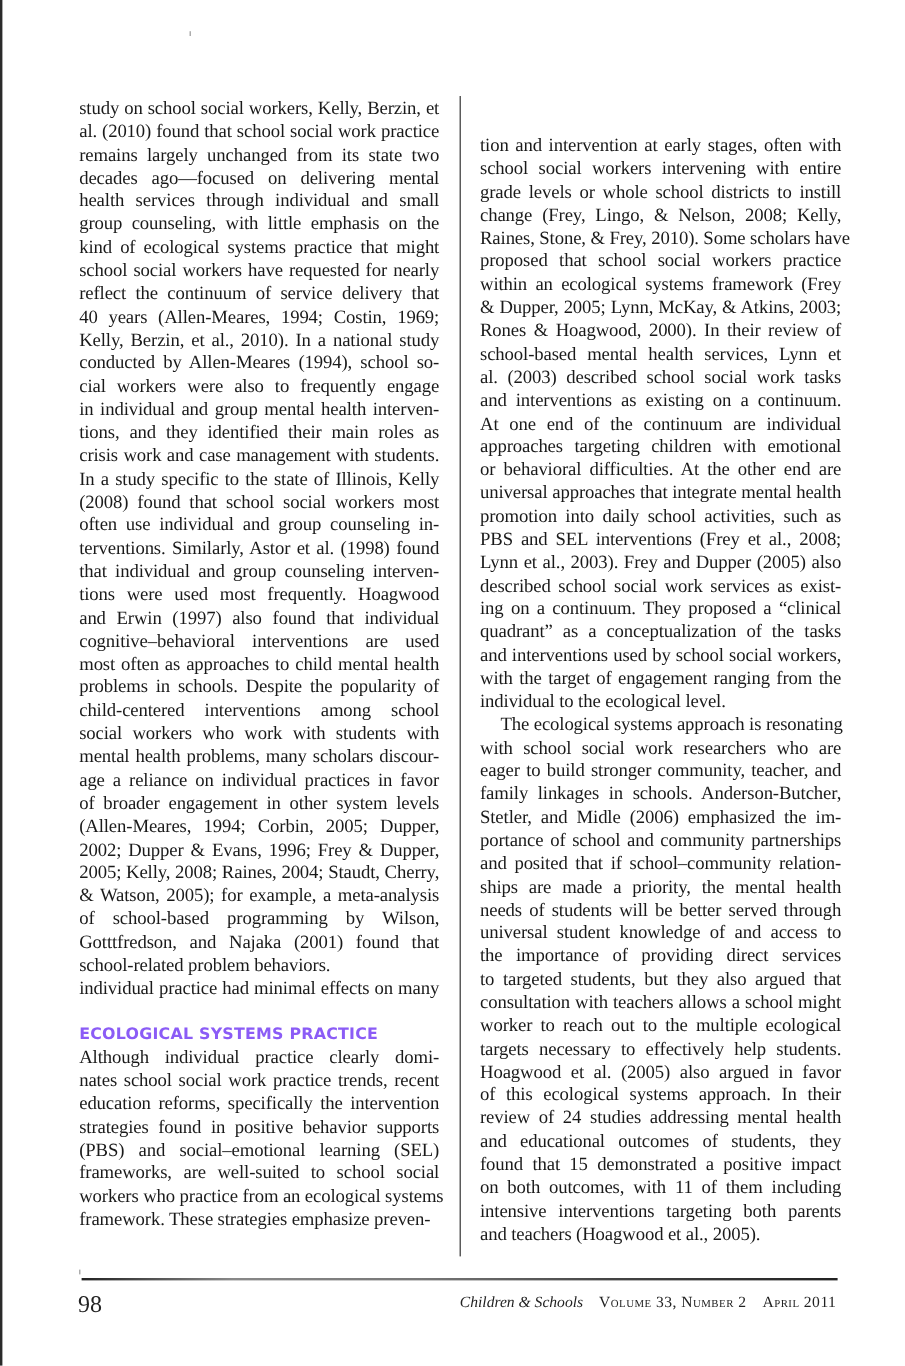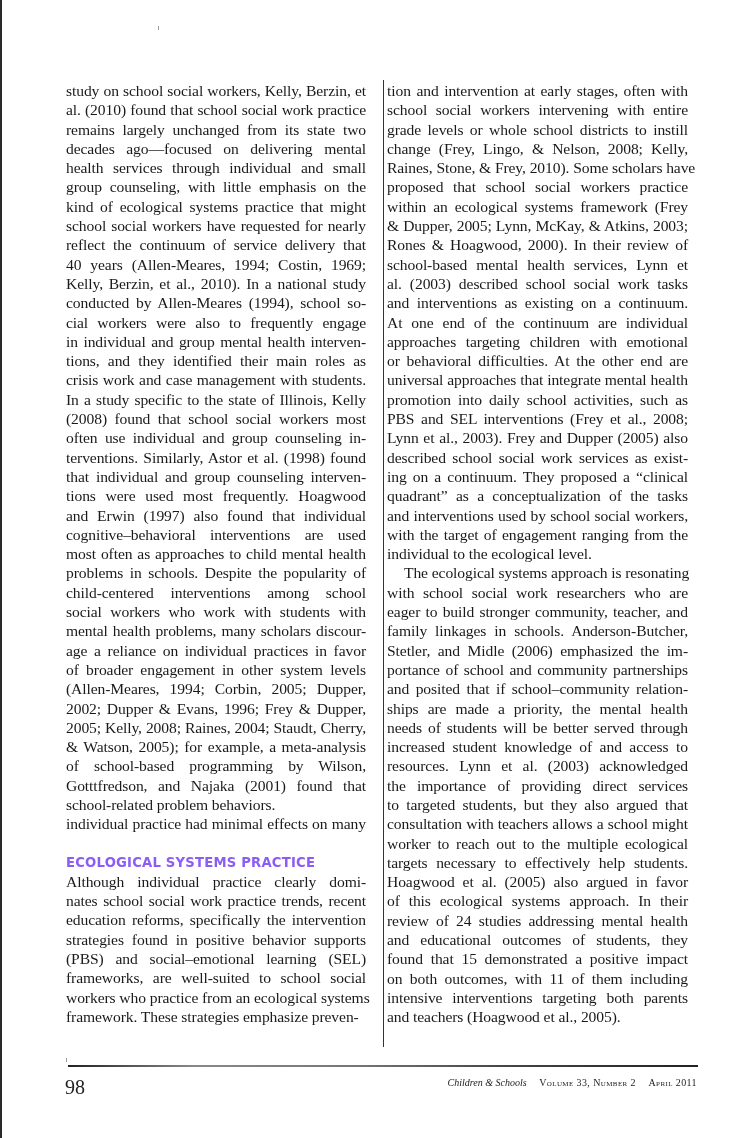--- a/index.html
+++ b/index.html
@@ -11,21 +11,21 @@
   .page-edge {
     position: absolute; left: 0; top: 0; width: 2px; height: 1138px; background: #2a2a2a;
   }
   .stray-mark {
     position: absolute; width: 1px; height: 4px; background: #9a9a9a;
   }
   .column {
     position: absolute; top: 81px;
   }
   .col-left { left: 66px; width: 300px; }
-  .col-right { left: 387px; width: 301px; }
+  .col-right { left: 400px; width: 301px; margin-top: 31px; }
   .line {
     display: block;
     height: 19.3px;
     line-height: 19.3px;
     font-size: 15.6px;
     text-align: justify;
     text-align-last: justify;
     white-space: nowrap;
     overflow: visible;
     letter-spacing: -0.1px;
@@ -47,21 +47,21 @@
     position: absolute; left: 383px; top: 80px; width: 1px; height: 967px; background: #333;
   }
   .footer-rule {
     position: absolute; left: 68px; top: 1065px; width: 630px; height: 2px;
     background: linear-gradient(to right, #222 0%, #555 10%, #888 20%, #777 45%, #444 70%, #222 100%);
   }
   .footer-page {
     position: absolute; left: 65px; top: 1076px; font-size: 20px; color: #222;
   }
   .footer-journal {
-    position: absolute; right: 57px; top: 1077px; font-size: 10px; color: #222; white-space: nowrap;
+    position: absolute; right: 57px; top: 1077px; font-size: 13px; color: #222; white-space: nowrap;
   }
   .footer-journal .journal-name { font-style: italic; margin-right: 10px; }
   .footer-journal .sc { font-variant: small-caps; letter-spacing: 0.4px; margin-right: 10px; }
   .footer-journal .sc.last { margin-right: 0; }
 </style>
 </head>
 <body>
 
 <div class="page-edge"></div>
 <div class="stray-mark" style="left:158px; top:26px;"></div>
@@ -155,22 +155,21 @@
   <div id="rp2">
       <span class="line indent">The ecological systems approach is resonating</span>
       <span class="line">with school social work researchers who are</span>
       <span class="line">eager to build stronger community, teacher, and</span>
       <span class="line">family linkages in schools. Anderson-Butcher,</span>
       <span class="line">Stetler, and Midle (2006) emphasized the im-</span>
       <span class="line">portance of school and community partnerships</span>
       <span class="line">and posited that if school–community relation-</span>
       <span class="line">ships are made a priority, the mental health</span>
       <span class="line">needs of students will be better served through</span>
-      <span class="line">increased student knowledge of and access to</span>
-      <span class="line">resources. Lynn et al. (2003) acknowledged</span>
+      <span class="line">universal student knowledge of and access to</span>
       <span class="line">the importance of providing direct services</span>
       <span class="line">to targeted students, but they also argued that</span>
       <span class="line">consultation with teachers allows a school might</span>
       <span class="line">worker to reach out to the multiple ecological</span>
       <span class="line">targets necessary to effectively help students.</span>
       <span class="line">Hoagwood et al. (2005) also argued in favor</span>
       <span class="line">of this ecological systems approach. In their</span>
       <span class="line">review of 24 studies addressing mental health</span>
       <span class="line">and educational outcomes of students, they</span>
       <span class="line">found that 15 demonstrated a positive impact</span>

